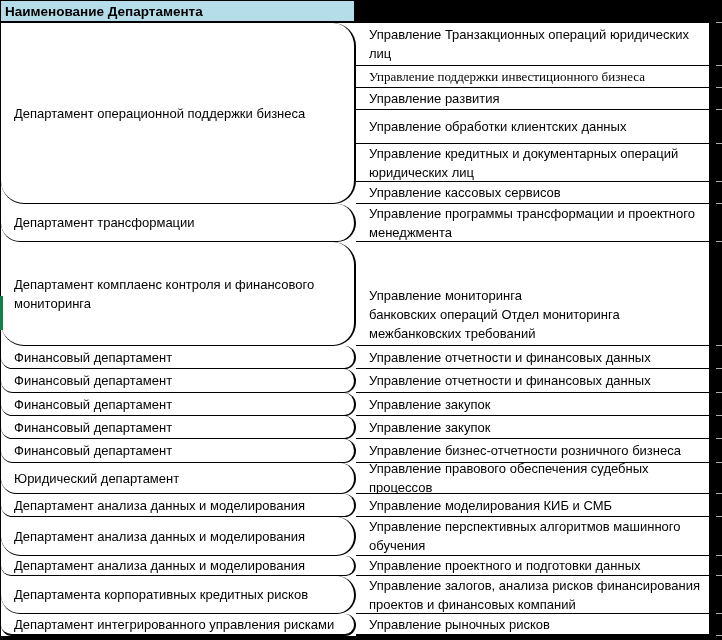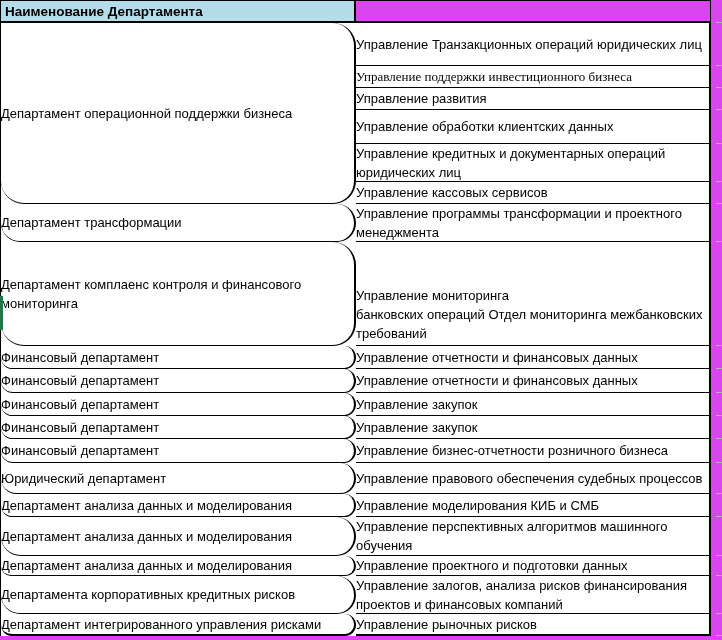--- a/index.html
+++ b/index.html
@@ -1,17 +1,17 @@
 <!DOCTYPE html>
 <html style="--header-bg: #b4dde9; --marker-green: #1a7a48; --stub-gray: #b0b0b0;"><head>
 <meta charset="utf-8">
 <style>
   html,body{margin:0;padding:0;background:#ffffff;}
   body{font-family:"Liberation Sans", sans-serif; color:#000;}
-  #screen{position:relative;width:722px;height:640px;background:#d946ef;overflow:hidden;}
+  #screen{position:relative;width:722px;height:640px;background:#000000;overflow:hidden;}
 
   #table-wrap{position:absolute;left:0;top:0;width:711px;}
 
   
   #header-row{
     display:flex;
     box-sizing:border-box;
     height:23px;
     border:1.5px solid #000;
     border-bottom:2.5px solid #000;
@@ -33,21 +33,21 @@
     grid-template-columns:355px 1fr;
     box-sizing:border-box;
     border-left:1.5px solid #000;
     border-right:2px solid #000;
     background:#fff;
   }
   .cell{
     box-sizing:border-box;
     display:flex;align-items:center;
     font-size:13px;line-height:19px;
-    padding-left:0;padding-right:3px;
+    padding-left:13px;padding-right:3px;
     border-bottom:1.5px solid #000;
     white-space:pre-line;
     overflow:hidden;
   }
   .cell.dept{border-right:2px solid #000;border-radius:23px;}
   .cell.vbottom{align-items:flex-end;padding-bottom:2px;}
   .cell.lastrow{border-bottom:2px solid #000;}
 
   
   #green-marker{

